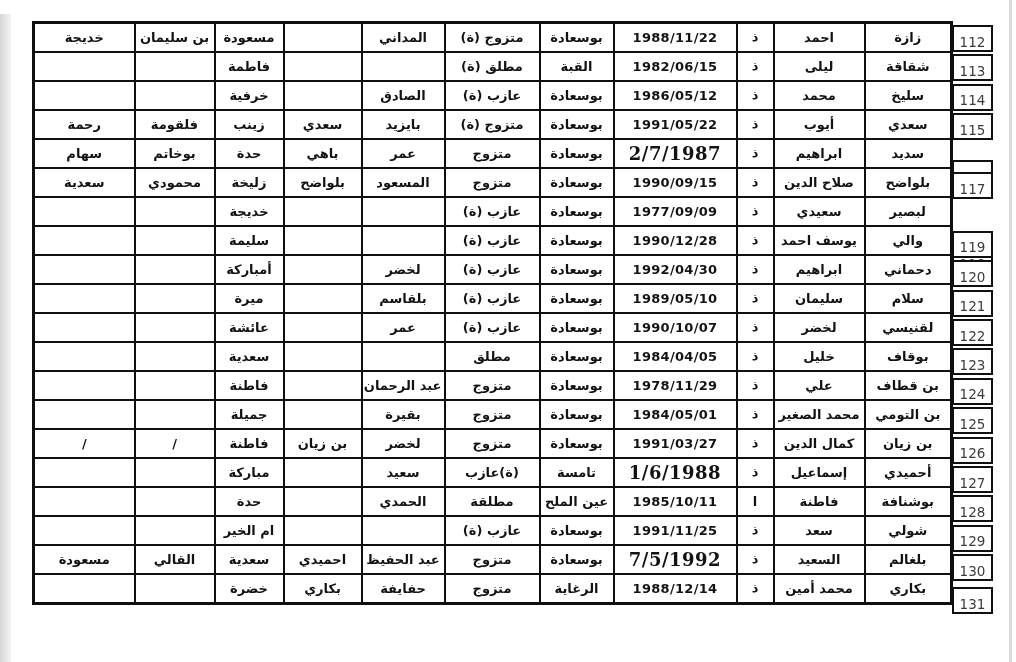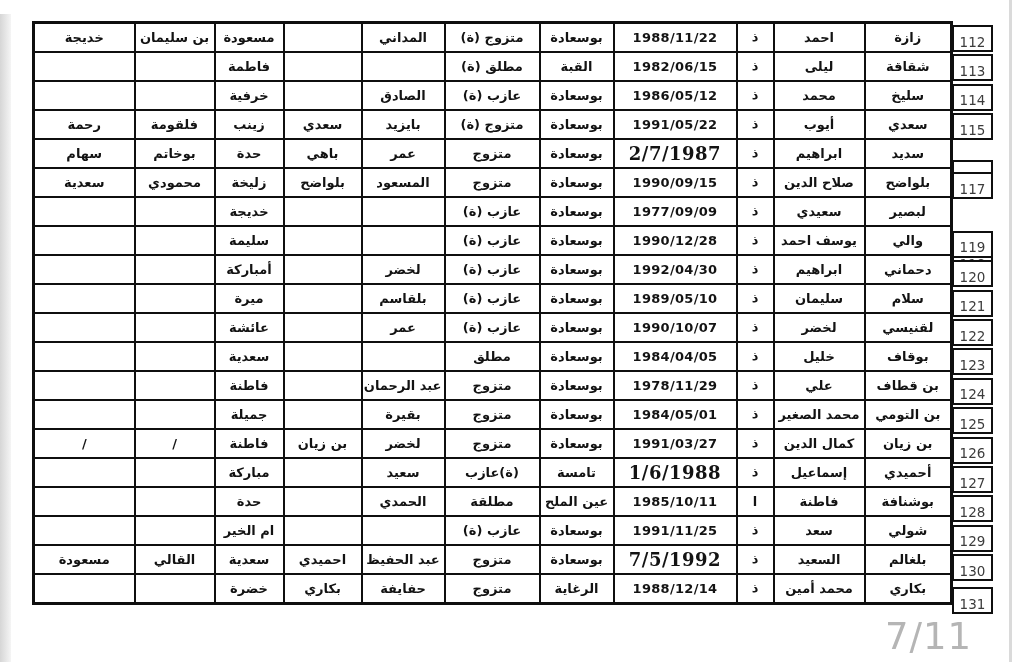--- a/index.html
+++ b/index.html
@@ -340,14 +340,13 @@
       <div class="num-box" style="top: 377.8px;">124</div>
       <div class="num-box" style="top: 407.2px;">125</div>
       <div class="num-box" style="top: 436.6px;">126</div>
       <div class="num-box" style="top: 466px;">127</div>
       <div class="num-box" style="top: 495.4px;">128</div>
       <div class="num-box" style="top: 524.8px;">129</div>
       <div class="num-box" style="top: 554.2px;">130</div>
       <div class="num-box" style="top: 587px;">131</div>
     </div>
 
-  <div class="page-indicator">7/11</div>
 </div>
 
 </body></html>

